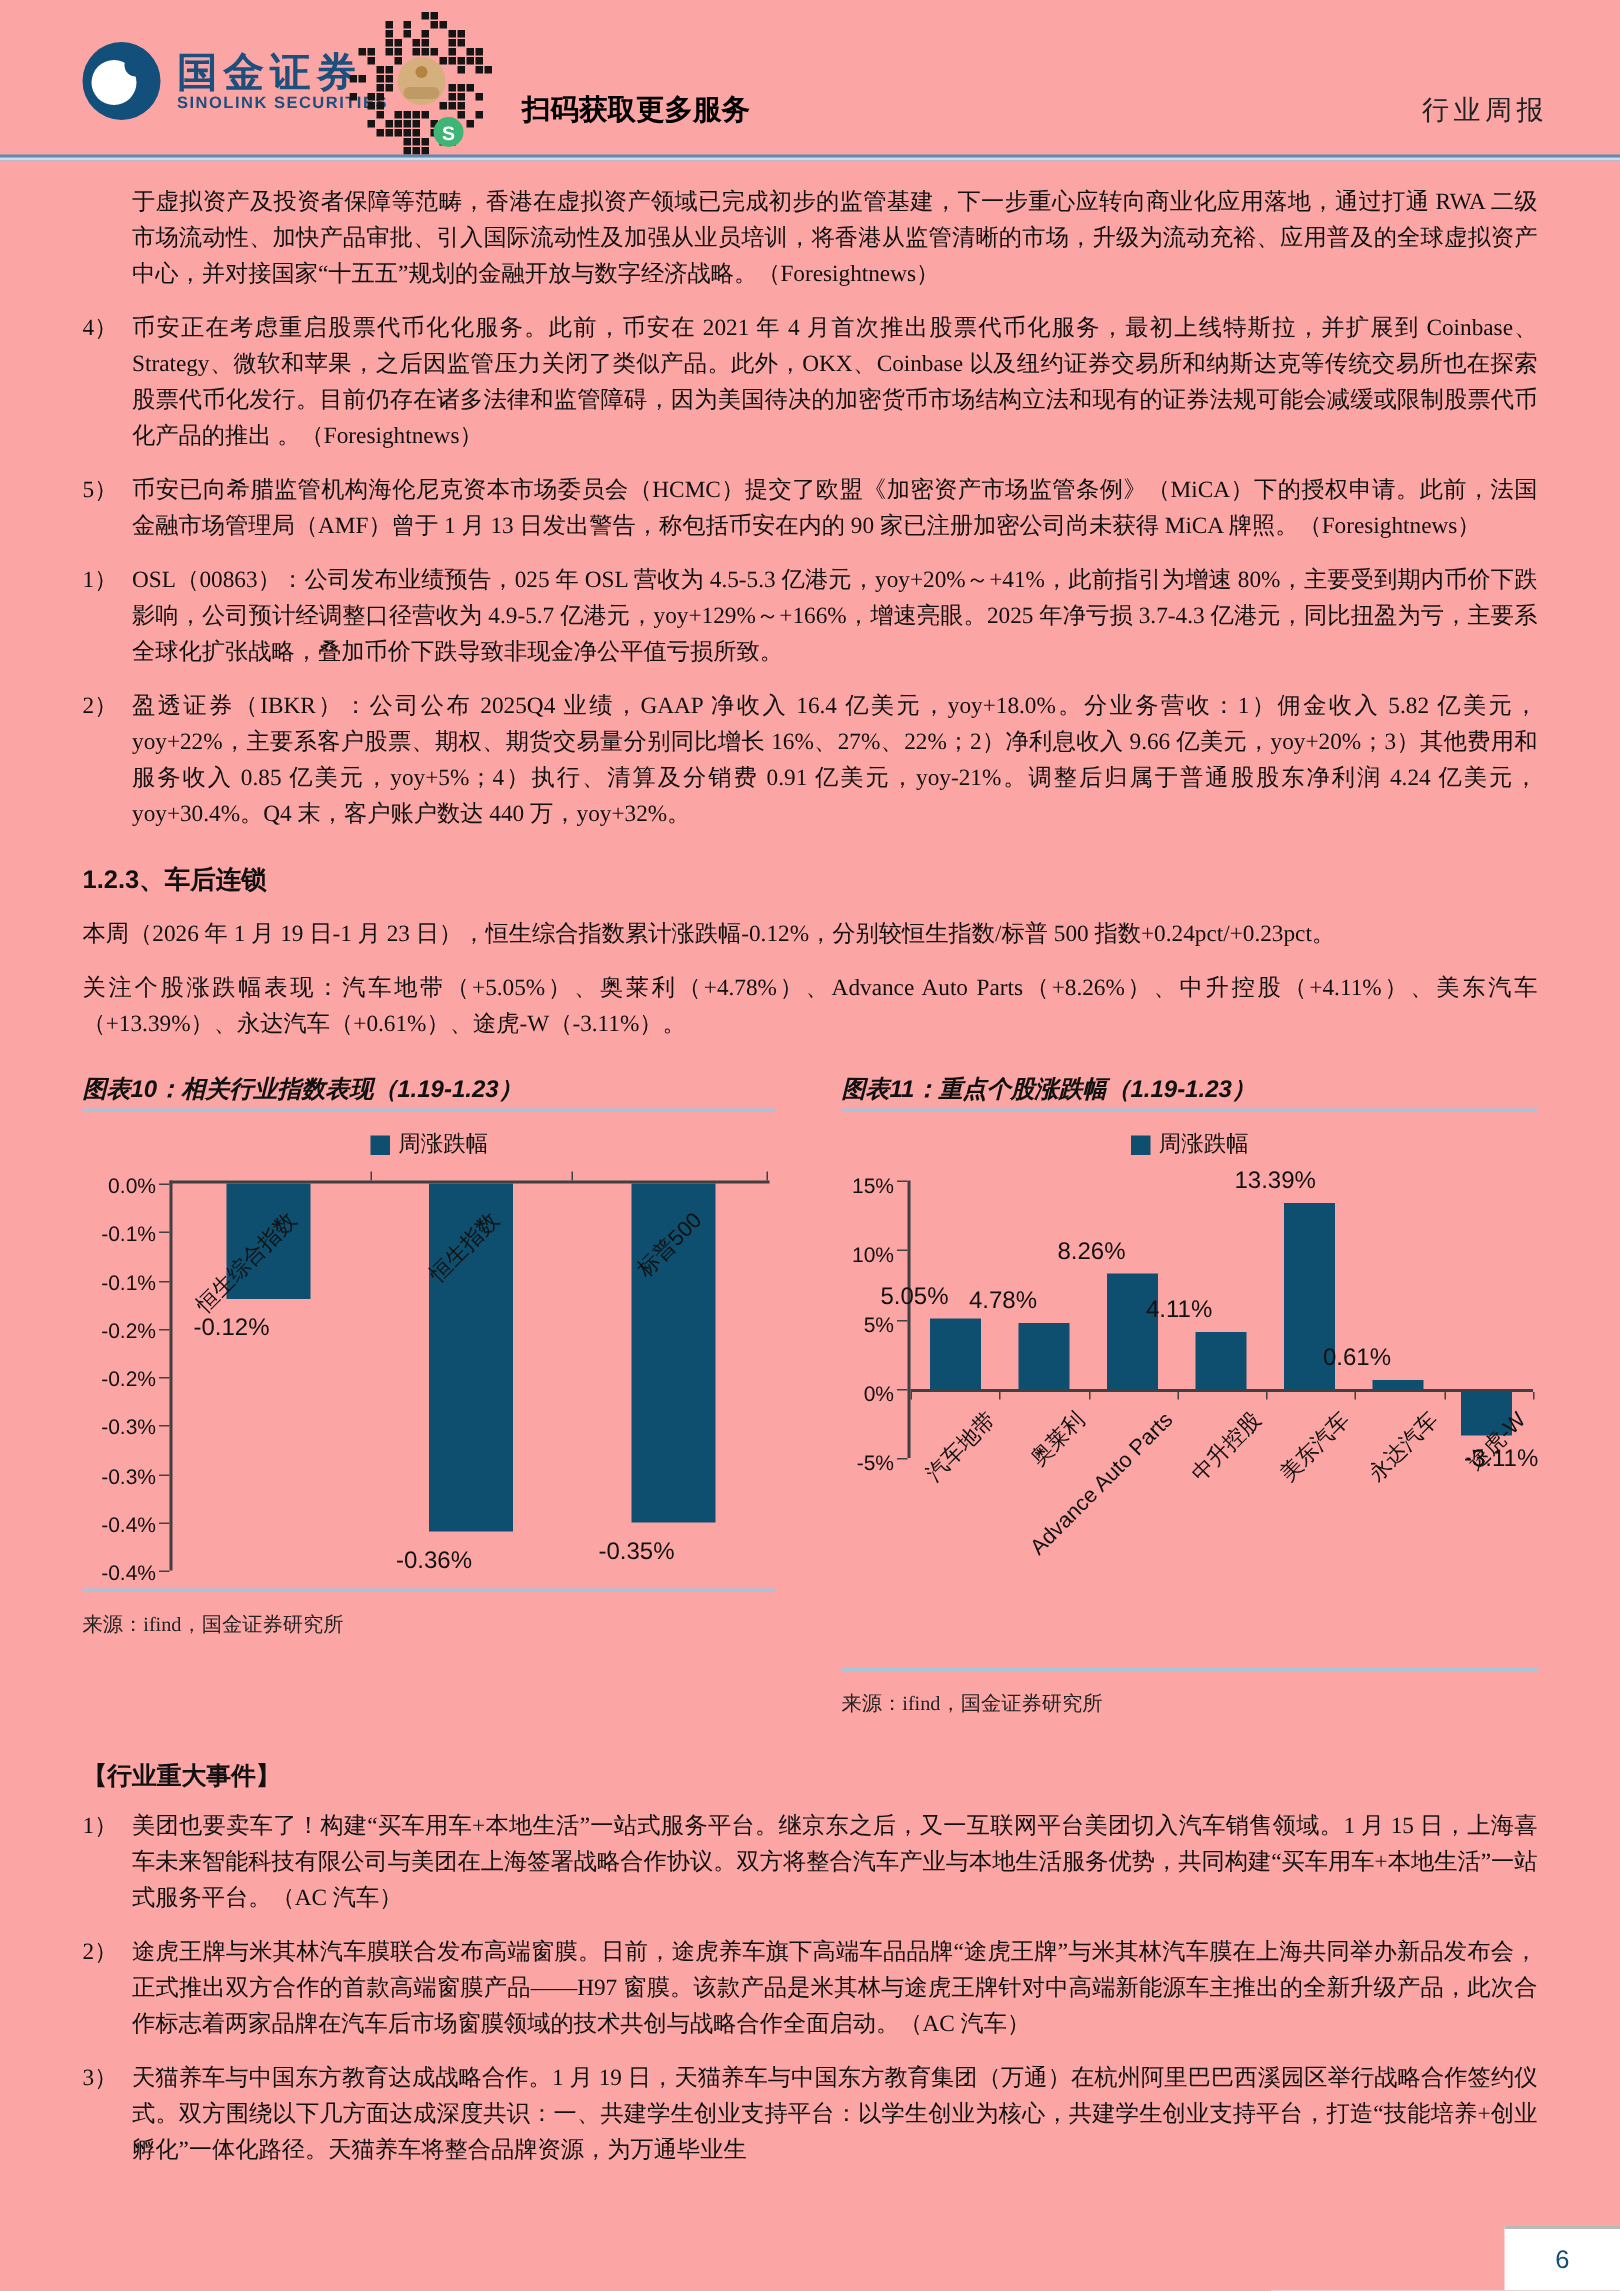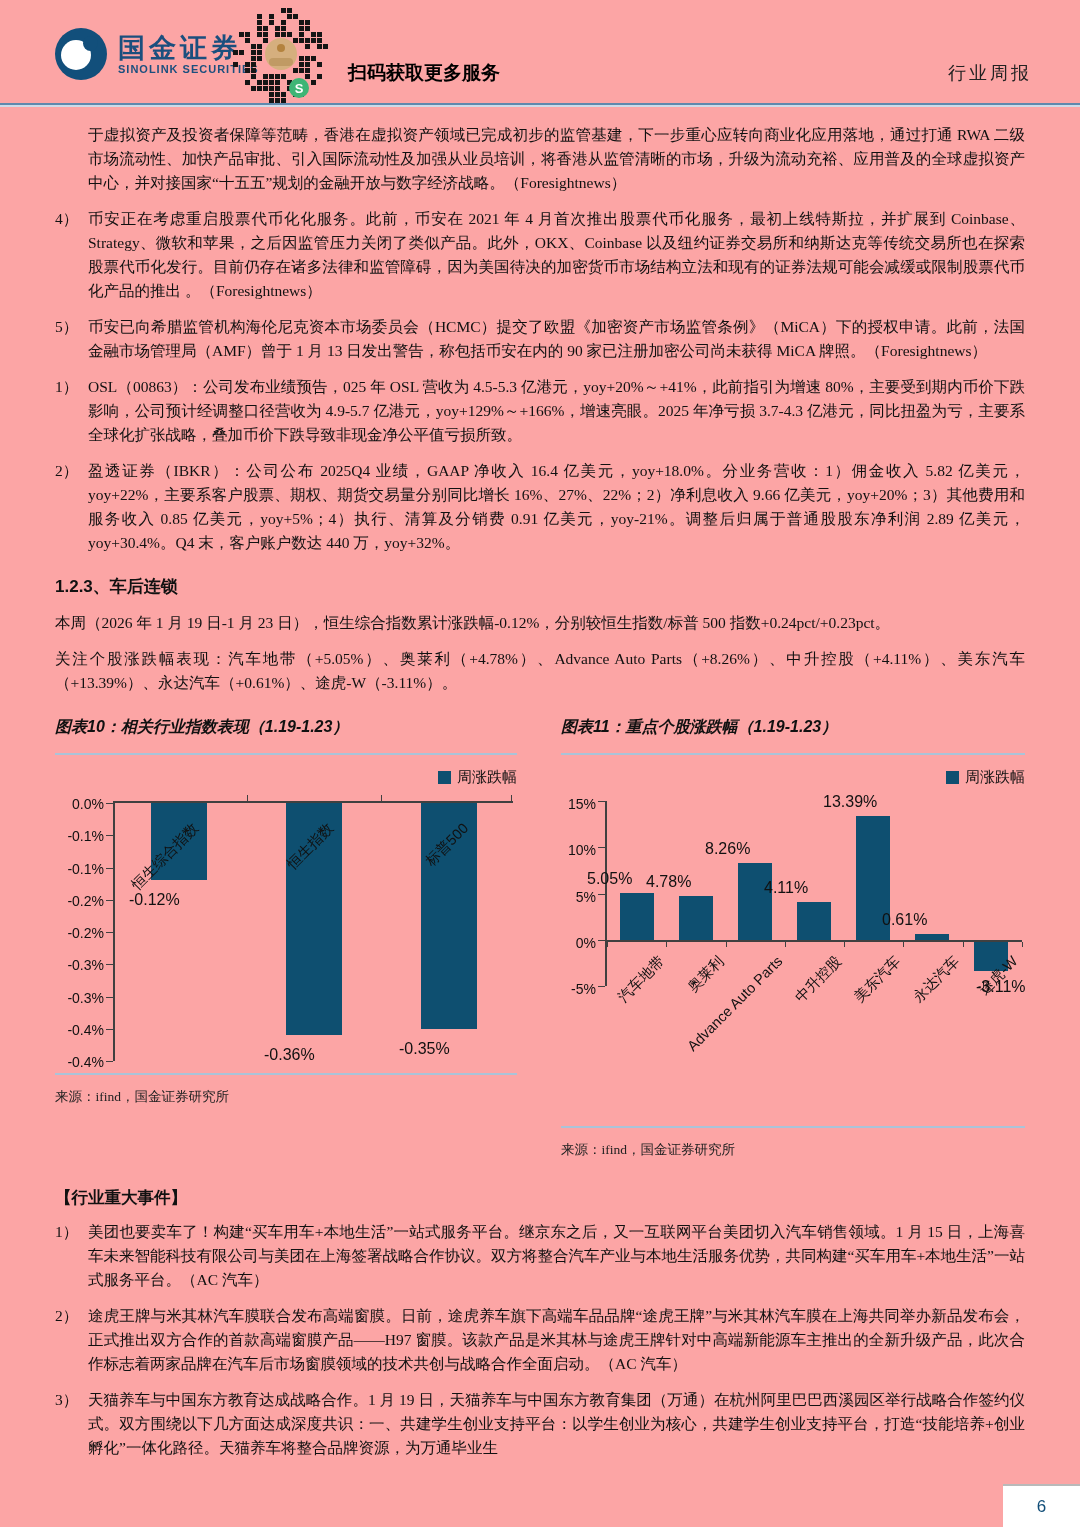--- a/index.html
+++ b/index.html
@@ -26,24 +26,24 @@
   .li-num{flex:0 0 33px;}
   .li-text{flex:1;}
   .blk-header{font-weight:bold;font-size:16.5px;margin:16px 0 10px;}
   .sec-heading{font-weight:bold;font-size:17px;margin:20px 0 12px;font-family:"Liberation Sans",sans-serif;}
   .p{margin:10px 0 12px;}
   
   .figs{display:flex;gap:44px;margin-top:20px;align-items:flex-start;}
   .fig{flex:none;}
   .fig-10{width:462px;}
   .fig-11{width:464px;}
-  .fig-title{font-weight:bold;font-style:italic;font-size:16px;margin-bottom:14px;
+  .fig-title{font-weight:bold;font-style:italic;font-size:16px;
              font-family:"Liberation Sans",sans-serif;}
   .chart-box{border-top:2px solid #aac3d8;border-bottom:2px solid #aac3d8;padding:10px 0 12px;}
-  .legend{display:flex;justify-content:flex-end;align-items:center;gap:6px;
+  .legend{display:flex;justify-content:center;align-items:center;gap:6px;
           font-family:"Liberation Sans",sans-serif;font-size:15px;margin-bottom:12px;}
   .legend-sq{width:13px;height:13px;background:var(--bar,#0e4f70);}
   .plot-wrap{display:flex;}
   .ylabels{position:relative;font-family:"Liberation Sans",sans-serif;font-size:14px;}
   #y0{width:58px;height:258px;}
   #y1{width:44px;height:185px;}
   .ytick{position:absolute;right:9px;white-space:nowrap;}
   .plot{position:relative;}
   #plot0{width:398px;height:258px;border-left:2px solid #404040;border-top:2px solid #404040;}
   #plot1{width:415px;height:185px;border-left:2px solid #404040;margin-bottom:128px;}
@@ -189,21 +189,21 @@
       <span class="li-text">币安已向希腊监管机构海伦尼克资本市场委员会（HCMC）提交了欧盟《加密资产市场监管条例》（MiCA）下的授权申请。此前，法国金融市场管理局（AMF）曾于 1 月 13 日发出警告，称包括币安在内的 90 家已注册加密公司尚未获得 MiCA 牌照。（Foresightnews）</span>
     </div>
 
 
     <div class="li">
       <span class="li-num">1）</span>
       <span class="li-text">OSL（00863）：公司发布业绩预告，025 年 OSL 营收为 4.5-5.3 亿港元，yoy+20%～+41%，此前指引为增速 80%，主要受到期内币价下跌影响，公司预计经调整口径营收为 4.9-5.7 亿港元，yoy+129%～+166%，增速亮眼。2025 年净亏损 3.7-4.3 亿港元，同比扭盈为亏，主要系全球化扩张战略，叠加币价下跌导致非现金净公平值亏损所致。</span>
     </div>
     <div class="li">
       <span class="li-num">2）</span>
-      <span class="li-text">盈透证券（IBKR）：公司公布 2025Q4 业绩，GAAP 净收入 16.4 亿美元，yoy+18.0%。分业务营收：1）佣金收入 5.82 亿美元，yoy+22%，主要系客户股票、期权、期货交易量分别同比增长 16%、27%、22%；2）净利息收入 9.66 亿美元，yoy+20%；3）其他费用和服务收入 0.85 亿美元，yoy+5%；4）执行、清算及分销费 0.91 亿美元，yoy-21%。调整后归属于普通股股东净利润 2.89 亿美元，yoy+30.4%。Q4 末，客户账户数达 440 万，yoy+32%。</span>
+      <span class="li-text">盈透证券（IBKR）：公司公布 2025Q4 业绩，GAAP 净收入 16.4 亿美元，yoy+18.0%。分业务营收：1）佣金收入 5.82 亿美元，yoy+22%，主要系客户股票、期权、期货交易量分别同比增长 16%、27%、22%；2）净利息收入 9.66 亿美元，yoy+20%；3）其他费用和服务收入 0.85 亿美元，yoy+5%；4）执行、清算及分销费 0.91 亿美元，yoy-21%。调整后归属于普通股股东净利润 4.24 亿美元，yoy+30.4%。Q4 末，客户账户数达 440 万，yoy+32%。</span>
     </div>
 
     <div class="sec-heading">1.2.3、车后连锁</div>
 
     <div class="p">本周（2026 年 1 月 19 日-1 月 23 日），恒生综合指数累计涨跌幅-0.12%，分别较恒生指数/标普 500 指数+0.24pct/+0.23pct。</div>
     <div class="p">关注个股涨跌幅表现：汽车地带（+5.05%）、奥莱利（+4.78%）、Advance Auto Parts（+8.26%）、中升控股（+4.11%）、美东汽车（+13.39%）、永达汽车（+0.61%）、途虎-W（-3.11%）。</div>
 
     <div class="figs">
 
       <div class="fig fig-10">

